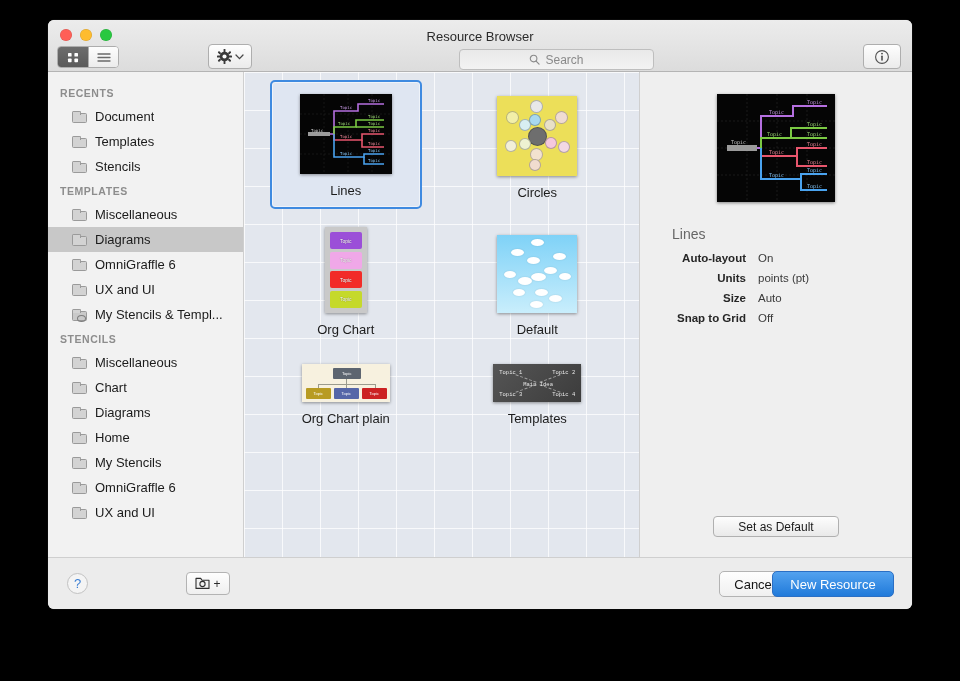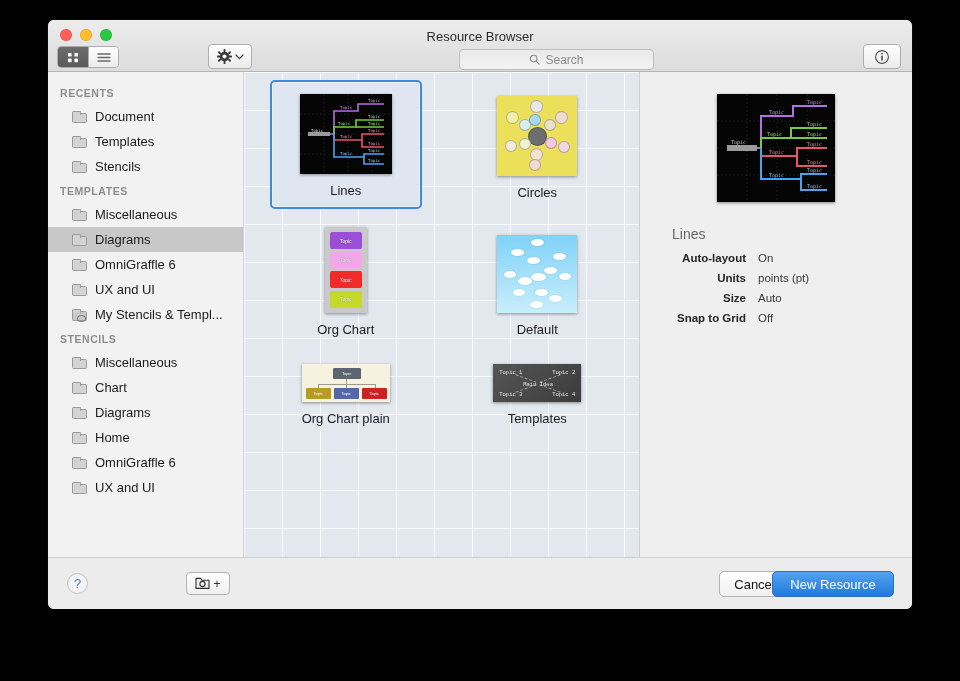--- a/index.html
+++ b/index.html
@@ -390,20 +390,26 @@
           <span class="fold">
               <i></i>
             </span>
           <span class="lbl">Diagrams</span>
         </div>
         <div class="sitem">
           <span class="fold">
               <i></i>
             </span>
           <span class="lbl">Home</span>
+        </div>
+        <div class="sitem">
+          <span class="fold">
+              <i></i>
+            </span>
+          <span class="lbl">My Stencils</span>
         </div>
         <div class="sitem">
           <span class="fold">
               <i></i>
             </span>
           <span class="lbl">OmniGraffle 6</span>
         </div>
         <div class="sitem">
           <span class="fold">
               <i></i>
@@ -600,20 +606,21 @@
         </div>
         <div class="prow">
           <div class="pkey">Size</div>
           <div class="pval">Auto</div>
         </div>
         <div class="prow">
           <div class="pkey">Snap to Grid</div>
           <div class="pval">Off</div>
         </div>
 
+        <div class="defbtn">Set as Default</div>
       </div>
     </div>
 
     <div class="footer">
       <div class="helpbtn">?</div>
       <div class="addbtn">
         <span>
           <svg width="16" height="13" viewBox="0 0 16 13">
             <path d="M1 3.2 V11.4 H14 V3.2 H7 L5.7 1.4 H1 Z" fill="#f2f2f2" stroke="#2e2e2e" stroke-width="1.1" stroke-linejoin="round"></path>
             <circle cx="7.5" cy="7" r="2.6" stroke="#2e2e2e" stroke-width="1.1" fill="none"></circle>

